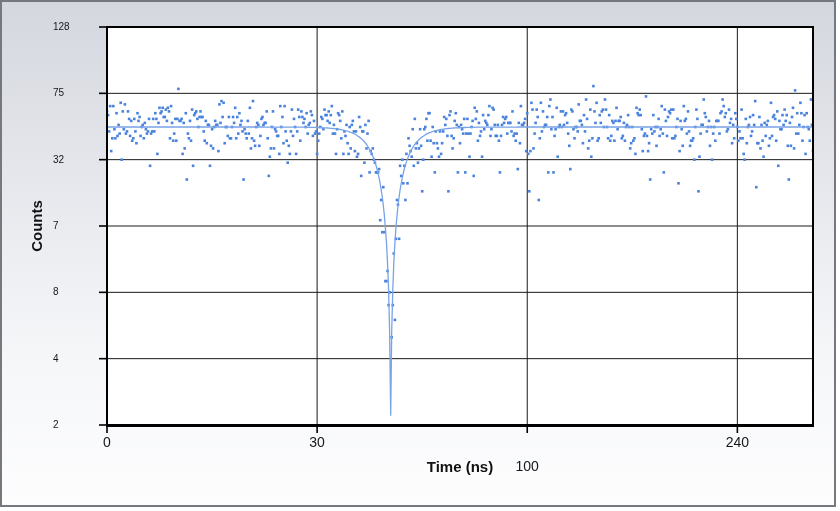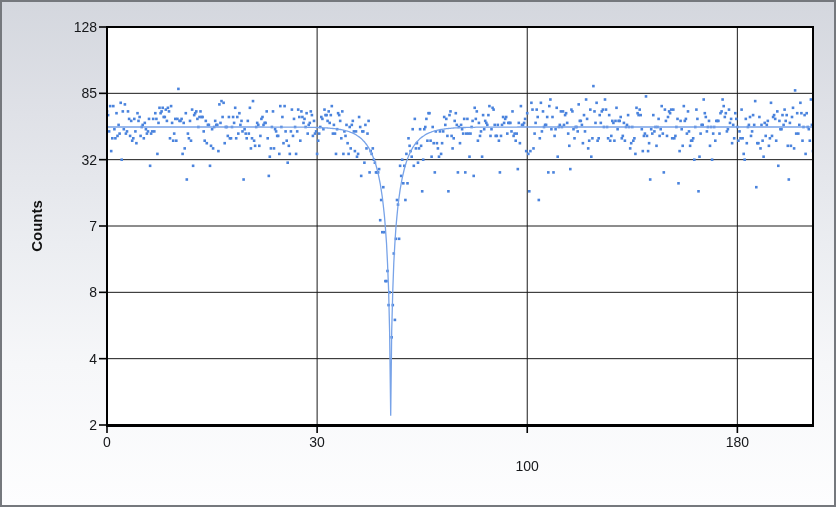--- a/index.html
+++ b/index.html
@@ -15,22 +15,21 @@
     border: 2px solid #75787d;
     background: linear-gradient(180deg, #d4d7de 0%, #dfe1e7 22%, #ebedf1 48%, #f6f7f9 72%, #fdfdfe 100%);
     box-sizing: border-box;
   }
   svg.plot-canvas {
     position: absolute; left: 0; top: 0;
   }
   .tick-label-y {
     position: absolute;
     width: 44px;
-    text-align: right;
-    font-size: 14px;
+    font-size: 10px;
     color: #15171a;
     line-height: 18px;
   }
   .tick-label-x {
     position: absolute;
     width: 48px;
     text-align: center;
     font-size: 14px;
     color: #15171a;
     line-height: 18px;
@@ -762,26 +761,27 @@
       <line x1="525.2380952380952" y1="424" x2="525.2380952380952" y2="431" stroke="#000000" stroke-width="1.6"></line>
       <line x1="735.3571428571429" y1="424" x2="735.3571428571429" y2="431" stroke="#000000" stroke-width="1.6"></line>
     </svg>
 
   <div id="y-tick-labels">
       <div class="tick-label-y" style="left: 51px; top: 414px;">2</div>
       <div class="tick-label-y" style="left: 51px; top: 347.667px;">4</div>
       <div class="tick-label-y" style="left: 51px; top: 281.333px;">8</div>
       <div class="tick-label-y" style="left: 51px; top: 215px;">7</div>
       <div class="tick-label-y" style="left: 51px; top: 148.667px;">32</div>
-      <div class="tick-label-y" style="left: 51px; top: 82.3333px;">85</div>
+      <div class="tick-label-y" style="left: 51px; top: 82.3333px;">75</div>
       <div class="tick-label-y" style="left: 51px; top: 16px;">128</div>
     </div>
   <div id="x-tick-labels">
       <div class="tick-label-x" style="left: 81px; top: 431px;">0</div>
       <div class="tick-label-x" style="left: 291.119px; top: 431px;">30</div>
       <div class="tick-label-x" style="left: 501.238px; top: 455px;">100</div>
-      <div class="tick-label-x" style="left: 711.357px; top: 431px;">180</div>
+      <div class="tick-label-x" style="left: 711.357px; top: 431px;">240</div>
     </div>
 
   <div class="axis-title-y" style="left:34px; top:224px;">Counts</div>
 
+  <div class="axis-title-x" style="left:105px; top:456px; width:706px;">Time (ns)</div>
 
 </div>
 
 </body></html>

